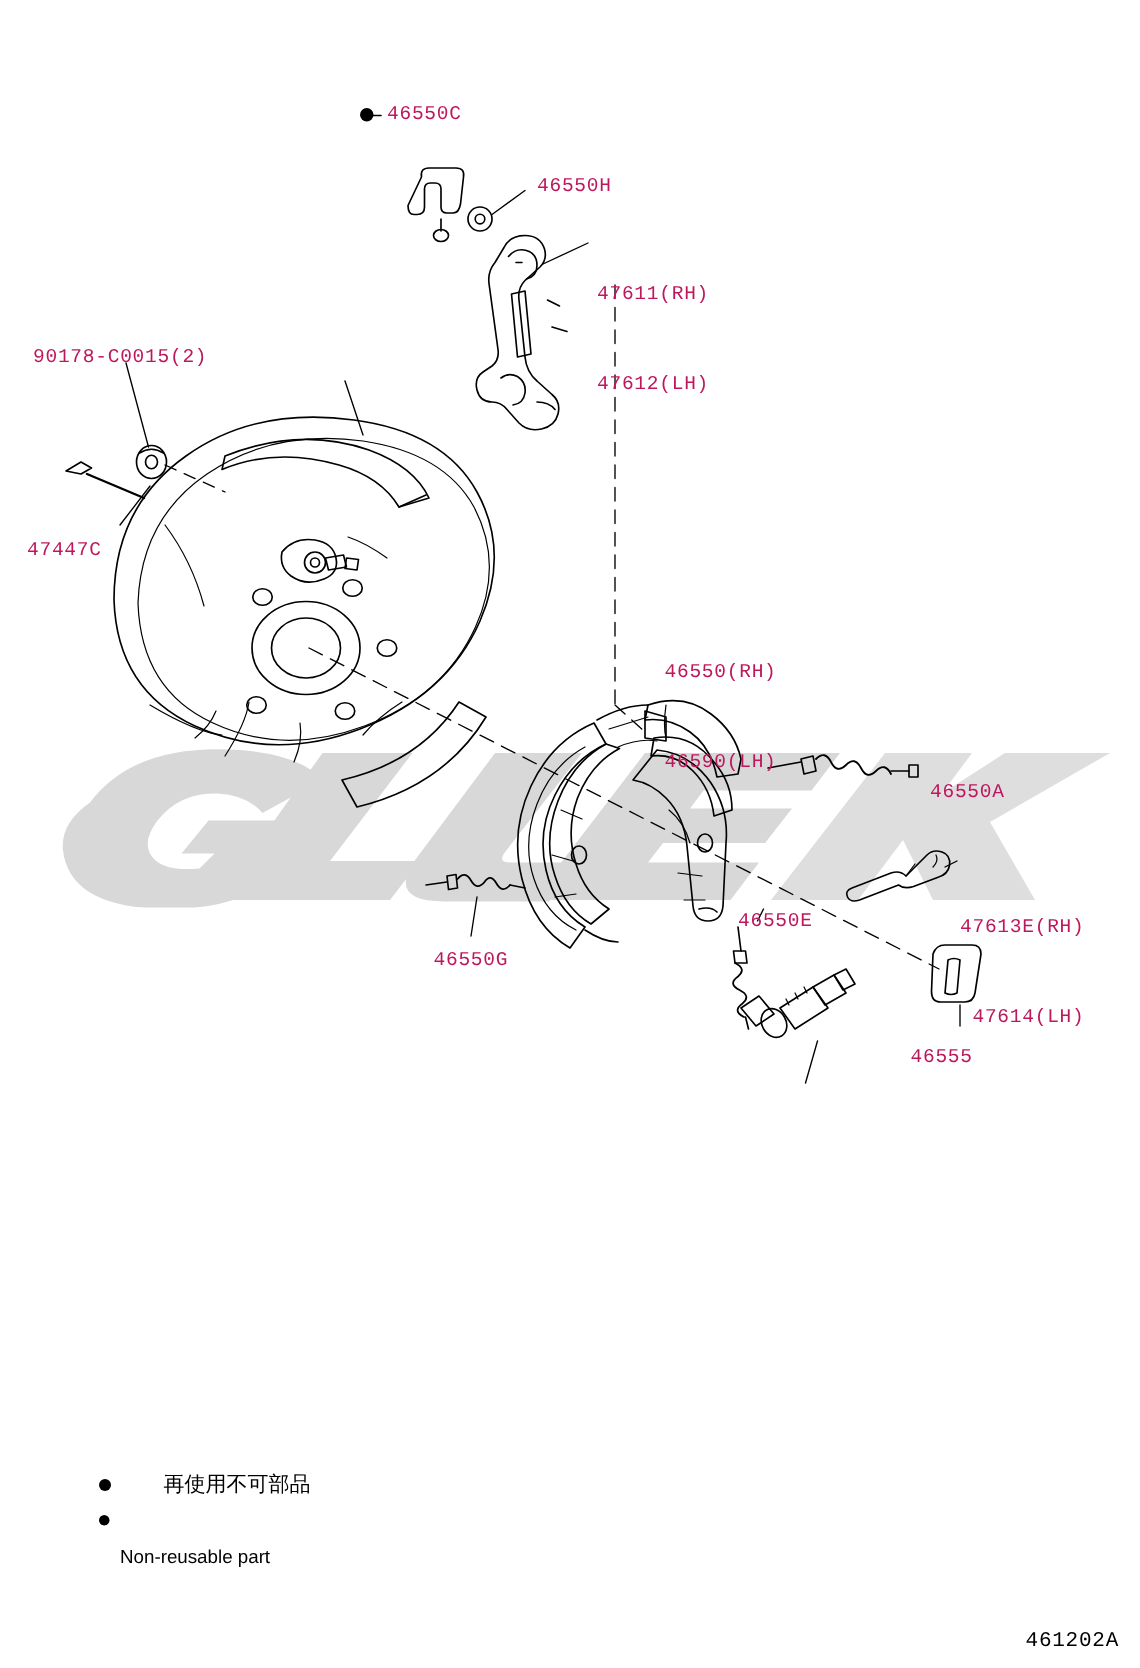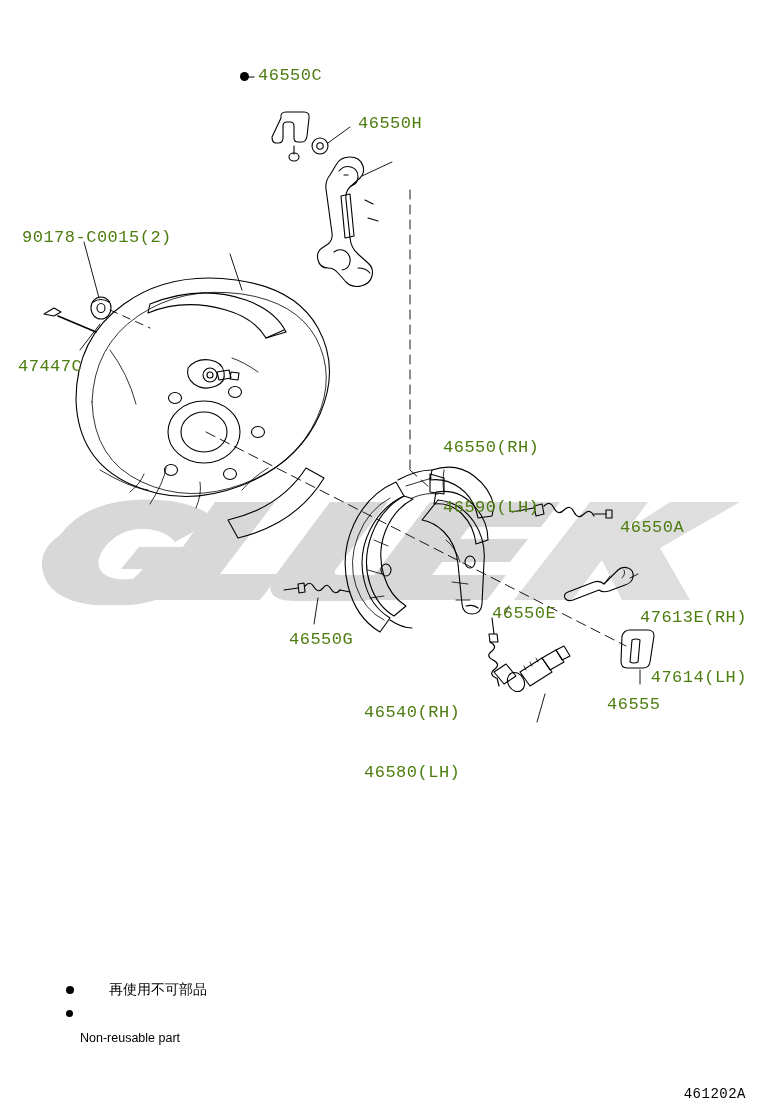--- a/index.html
+++ b/index.html
@@ -22,24 +22,24 @@
   .svg-layer {
     position: absolute;
     top: 0;
     left: 0;
     width: 760px;
     height: 1112px;
   }
   .label {
     position: absolute;
     font-family: "Liberation Mono", monospace;
-    font-size: 17px;
+    font-size: 13px;
     letter-spacing: 0.5px;
     white-space: pre;
-    color: #4d7c0f;
+    color: #be185d;
     line-height: 19px;
   }
   .label.two-line {
     line-height: 20px;
   }
   .bullet {
     position: absolute;
     width: 9px;
     height: 9px;
     border-radius: 50%;
@@ -279,20 +279,24 @@
       <path d="M632 640 q4 -2 8 0 l-2 22 q-4 2 -8 0 z"></path>
       <path d="M640 670 l0 14" stroke-width="0.9"></path>
     </g>
   </svg>
 
   <span class="bullet" style="left:240px; top:72px;"></span>
   <div class="label" style="left:258px; top:66px;">46550C</div>
 
   <div class="label" style="left:358px; top:114px;">46550H</div>
 
+  <div class="label two-line" style="left:398px; top:146px;">
+    <div>47611(RH)</div>
+    <div>47612(LH)</div>
+  </div>
 
   <div class="label" style="left:22px; top:228px;">90178-C0015(2)</div>
 
 
   <div class="label" style="left:18px; top:357px;">47447C</div>
 
   <div class="label two-line" style="left:443px; top:398px;text-align:right;">
     <div>46550(RH)</div>
     <div>46590(LH)</div>
   </div>
@@ -301,24 +305,20 @@
 
   <div class="label two-line" style="left:640px; top:568px;text-align:right;">
     <div>47613E(RH)</div>
     <div>47614(LH)</div>
   </div>
 
   <div class="label" style="left:492px; top:604px;">46550E</div>
 
   <div class="label" style="left:289px; top:630px;">46550G</div>
 
-  <div class="label two-line" style="left:364px; top:663px;">
-    <div>46540(RH)</div>
-    <div>46580(LH)</div>
-  </div>
 
   <div class="label" style="left:607px; top:695px;">46555</div>
 
 
   <span class="bullet" style="left:66px; top:986px; width:8px; height:8px;"></span>
   <div class="footnote jp" style="left:80px; top:981px;">再使用不可部品</div>
 
   <span class="bullet" style="left:66px; top:1010px; width:7px; height:7px;"></span>
   <div class="footnote en" style="left:80px; top:1031px;">Non-reusable part</div>
 

